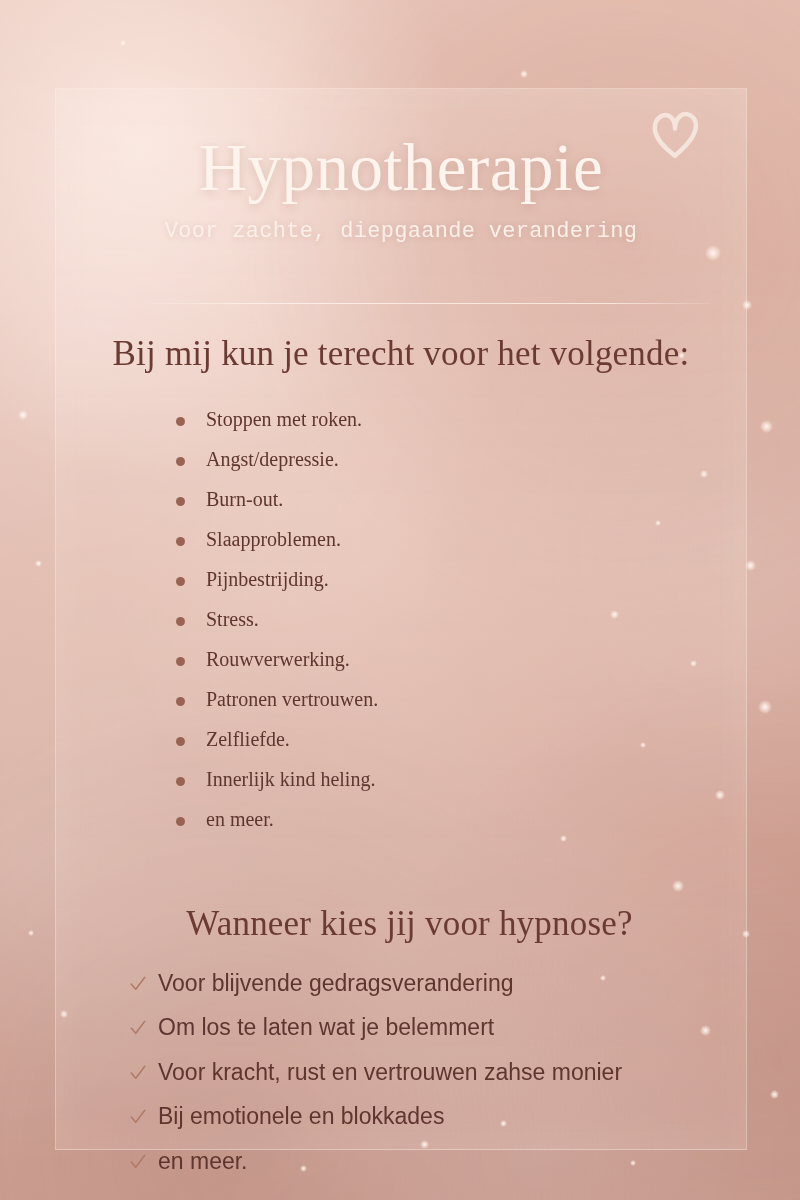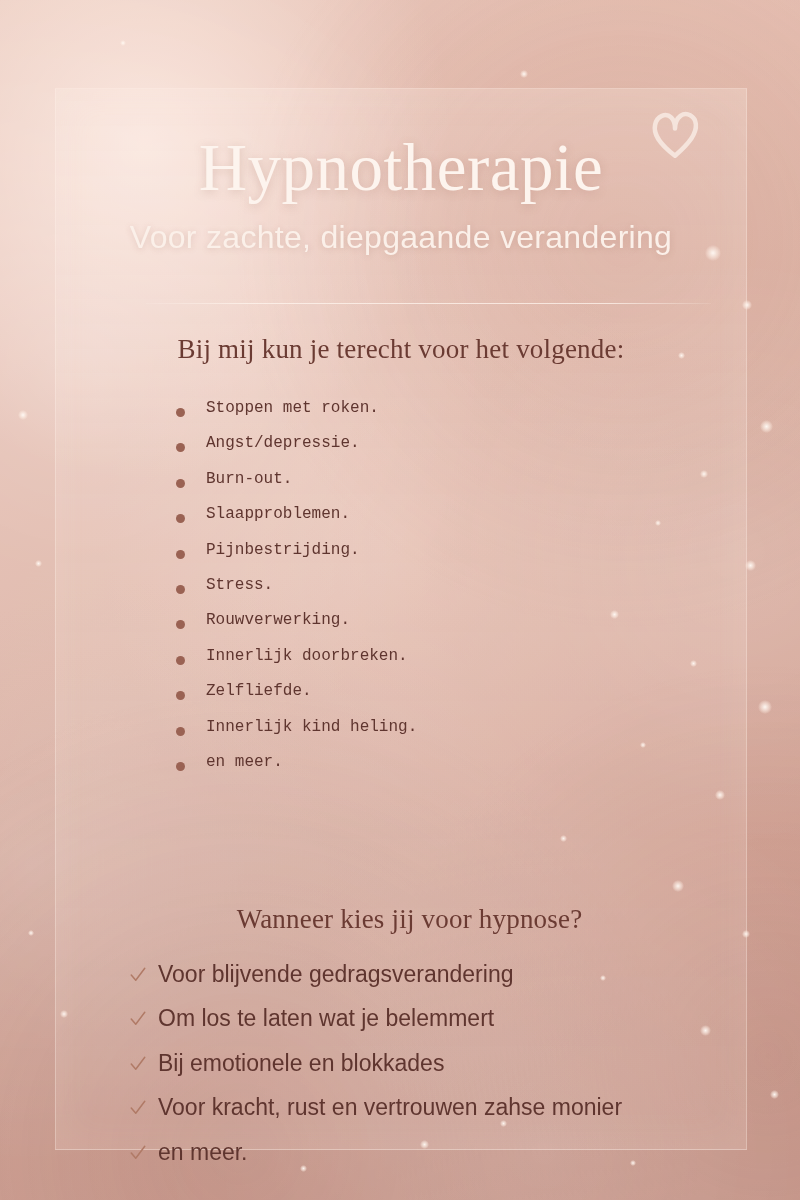--- a/index.html
+++ b/index.html
@@ -100,57 +100,57 @@
     color: #fdf4ee;
     letter-spacing: 0.5px;
     text-shadow: 0 2px 10px rgba(150,95,80,0.25);
   }
   .subtitle {
     position: absolute;
     top: 130px;
     left: 0;
     right: 0;
     text-align: center;
-    font-family: Liberation Sans, sans-serif;
-    font-size: 32px;
+    font-family: Liberation Mono, monospace;
+    font-size: 22px;
     color: #fbf0e9;
     letter-spacing: 0.3px;
     text-shadow: 0 1px 6px rgba(150,95,80,0.22);
   }
 
   .heart {
     position: absolute;
     right: 42px;
     top: 16px;
     width: 58px;
     height: 58px;
   }
 
   .section-heading {
     font-family: "Liberation Serif", serif;
-    font-size: 27px;
+    font-size: 35px;
     color: #6b3b33;
     text-align: center;
     letter-spacing: 0.2px;
   }
 
   .services {
     position: absolute;
     left: 0; right: 0;
     top: 245px;
   }
   .services-list {
     margin: 34px 0 0 0;
     padding: 0;
     list-style: none;
   }
   .services-list li {
     position: relative;
-    font-family: Liberation Mono, monospace;
-    font-size: 16px;
+    font-family: Liberation Serif, serif;
+    font-size: 20px;
     color: #5f352f;
     padding: 0 0 0 150px;
     margin-bottom: 17px;
     line-height: 1.15;
   }
   .services-list li .dot {
     position: absolute;
     left: 120px;
     top: 9px;
     width: 9px;
@@ -242,21 +242,21 @@
     <div class="services">
       <div class="section-heading">Bij mij kun je terecht voor het volgende:</div>
       <ul class="services-list">
         <li><span class="dot"></span><span>Stoppen met roken.</span></li>
         <li><span class="dot"></span><span>Angst/depressie.</span></li>
         <li><span class="dot"></span><span>Burn-out.</span></li>
         <li><span class="dot"></span><span>Slaapproblemen.</span></li>
         <li><span class="dot"></span><span>Pijnbestrijding.</span></li>
         <li><span class="dot"></span><span>Stress.</span></li>
         <li><span class="dot"></span><span>Rouwverwerking.</span></li>
-        <li><span class="dot"></span><span>Innerlijk doorbreken.</span></li>
+        <li><span class="dot"></span><span>Patronen vertrouwen.</span></li>
         <li><span class="dot"></span><span>Zelfliefde.</span></li>
         <li><span class="dot"></span><span>Innerlijk kind heling.</span></li>
         <li><span class="dot"></span><span>en meer.</span></li>
       </ul>
     </div>
 
     <div class="why">
       <div class="section-heading">Wanneer kies jij voor hypnose?</div>
       <ul class="why-list">
         <li>
@@ -274,29 +274,29 @@
               </svg>
           </span>
           <span>Om los te laten wat je belemmert</span>
         </li>
         <li>
           <span class="check">
             <svg viewBox="0 0 24 24" width="18" height="18" aria-hidden="true">
                 <path d="M3 12 L9 19 L21 3" fill="none" stroke="currentColor" stroke-width="2" stroke-linecap="round" stroke-linejoin="round"></path>
               </svg>
           </span>
+          <span>Voor kracht, rust en vertrouwen zahse monier</span>
+        </li>
+        <li>
+          <span class="check">
+            <svg viewBox="0 0 24 24" width="18" height="18" aria-hidden="true">
+                <path d="M3 12 L9 19 L21 3" fill="none" stroke="currentColor" stroke-width="2" stroke-linecap="round" stroke-linejoin="round"></path>
+              </svg>
+          </span>
           <span>Bij emotionele en blokkades</span>
-        </li>
-        <li>
-          <span class="check">
-            <svg viewBox="0 0 24 24" width="18" height="18" aria-hidden="true">
-                <path d="M3 12 L9 19 L21 3" fill="none" stroke="currentColor" stroke-width="2" stroke-linecap="round" stroke-linejoin="round"></path>
-              </svg>
-          </span>
-          <span>Voor kracht, rust en vertrouwen zahse monier</span>
         </li>
         <li>
           <span class="check">
             <svg viewBox="0 0 24 24" width="18" height="18" aria-hidden="true">
                 <path d="M3 12 L9 19 L21 3" fill="none" stroke="currentColor" stroke-width="2" stroke-linecap="round" stroke-linejoin="round"></path>
               </svg>
           </span>
           <span>en meer.</span>
         </li>
       </ul>

